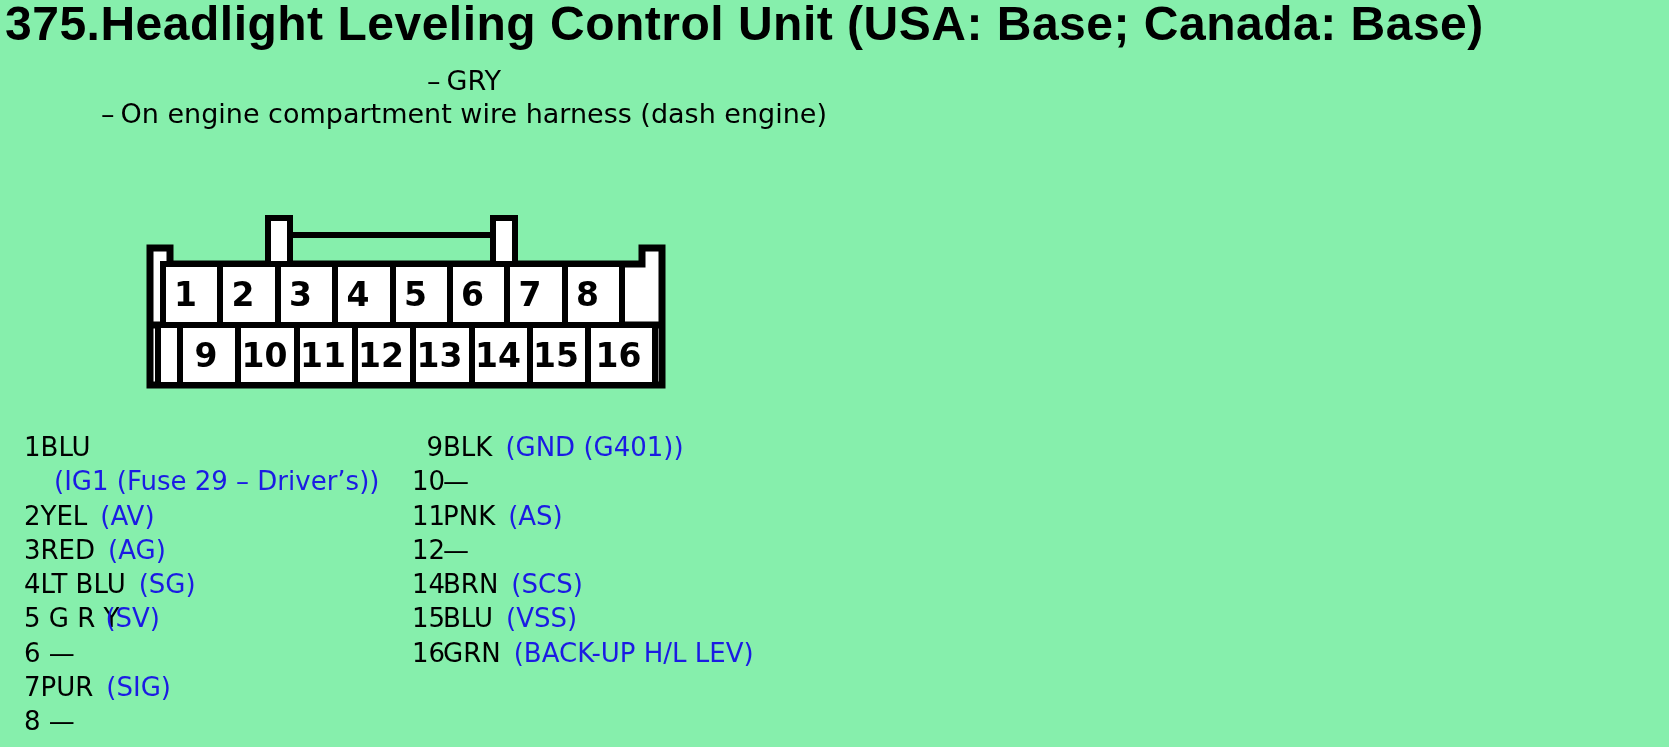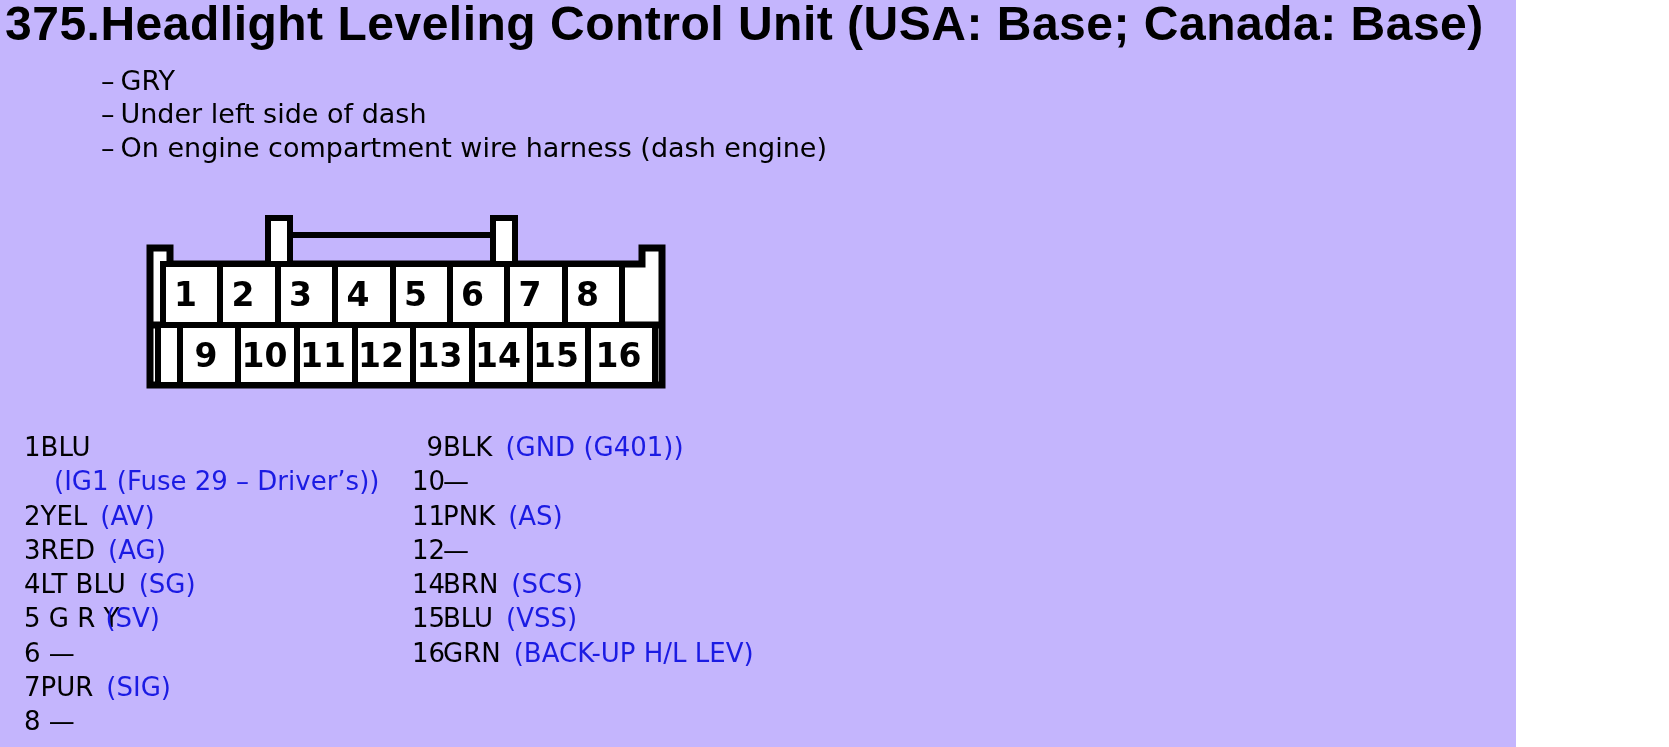--- a/index.html
+++ b/index.html
@@ -1,29 +1,29 @@
 <!DOCTYPE html>
 <html style="--func-blue: #1b1be3;"><head>
 <meta charset="utf-8">
 <style>
   html,body { margin:0; padding:0; background:#fff; }
   .page {
-    position:relative; width:1516px; height:747px; background:#c4b5fd;
+    position:relative; width:1669px; height:747px; background:#86efac;
     font-family:"DejaVu Sans", sans-serif; color:#000; overflow:hidden;
   }
   .title {
     position:absolute; left:5px; top:-4px;
     font-family:"Liberation Sans", sans-serif;
     font-size:48px; font-weight:bold; white-space:nowrap; letter-spacing:0.5px;
   }
   .notes {
     position:absolute; left:101px; top:64px;
     font-size:27px; line-height:33.4px;
   }
-  .note-line { white-space:pre; }
+  .note-line { white-space:pre;text-align:center; }
   .note-bullet { margin-right:6px; }
   .connector-wrap { position:absolute; left:140px; top:200px; width:530px; height:192px; }
   .pin-col { position:absolute; font-size:26px; line-height:34.3px; white-space:nowrap; }
   .pins-left  { left:24px;  top:430px; }
   .pins-right { left:412px; top:430px; }
   .num   { white-space:pre; }
   .num-r { display:inline-block; width:31px; text-align:right; }
   .wire  { white-space:pre; }
   .func  { color:var(--func-blue,#1b1be3); margin-left:13px; white-space:pre; }
   .func:empty { margin-left:0; }
@@ -35,21 +35,20 @@
 </style>
 </head>
 <body>
 
 <div class="page">
 
   <div class="title">375.Headlight Leveling Control Unit (USA: Base; Canada: Base)</div>
 
   <div class="notes">
     <div class="note-line"><span class="note-bullet">–</span><span>GRY</span></div>
-    <div class="note-line"><span class="note-bullet">–</span><span>Under left side of dash</span></div>
     <div class="note-line"><span class="note-bullet">–</span><span>On engine compartment wire harness (dash engine)</span></div>
   </div>
 
   <div class="connector-wrap">
     <svg viewBox="0 0 530 192" width="530" height="192">
 
       <path d="M10,185 V48 H30 V64 H502 V48 H522 V185 Z" fill="#ffffff" stroke="#000" stroke-width="7"></path>
 
       <line x1="150" y1="35" x2="353" y2="35" stroke="#000" stroke-width="6"></line>
       <rect x="128" y="18" width="22" height="46" fill="#ffffff" stroke="#000" stroke-width="6"></rect>

